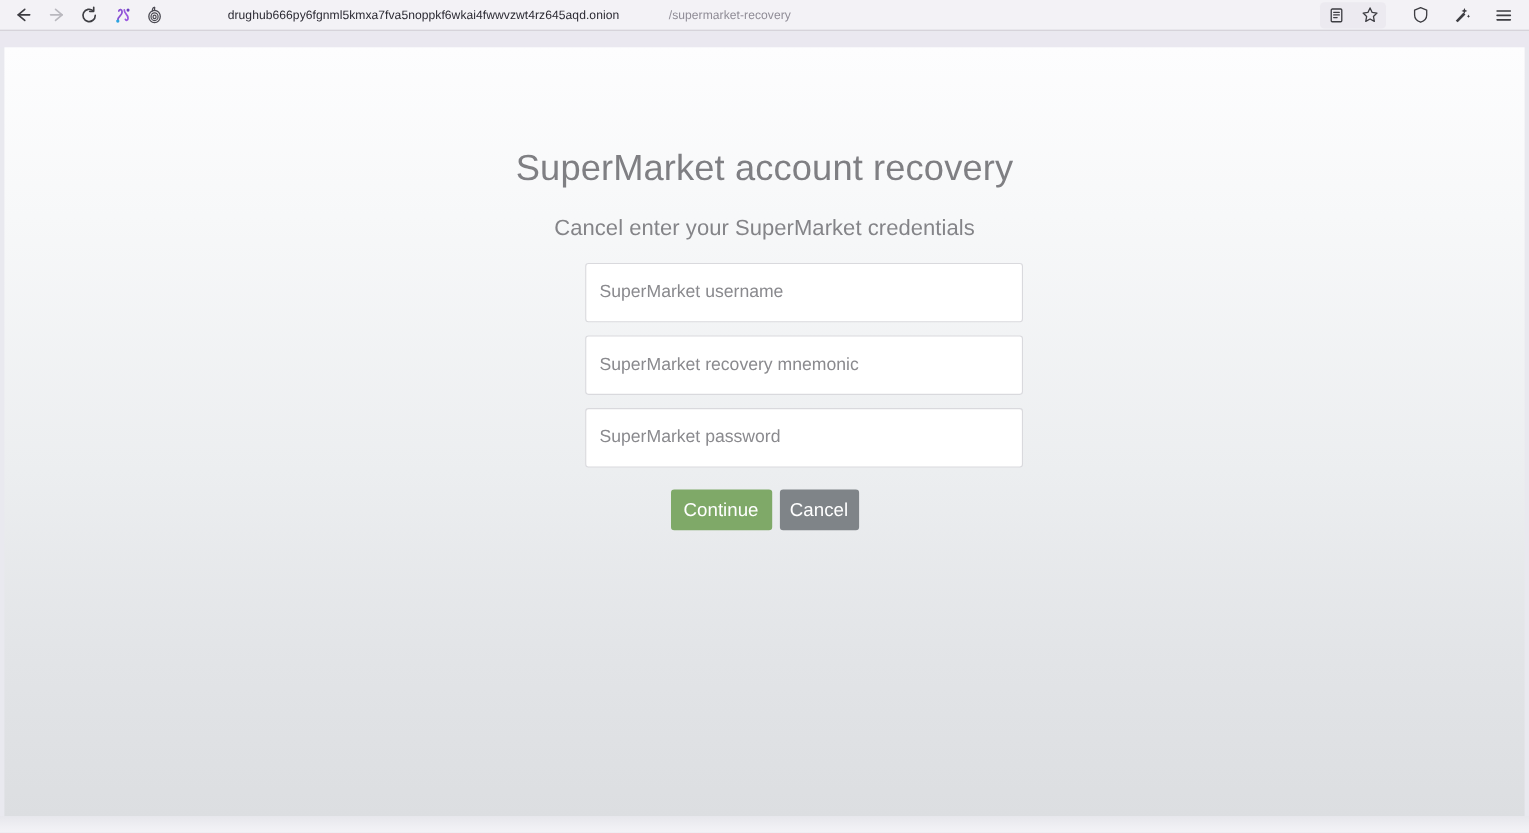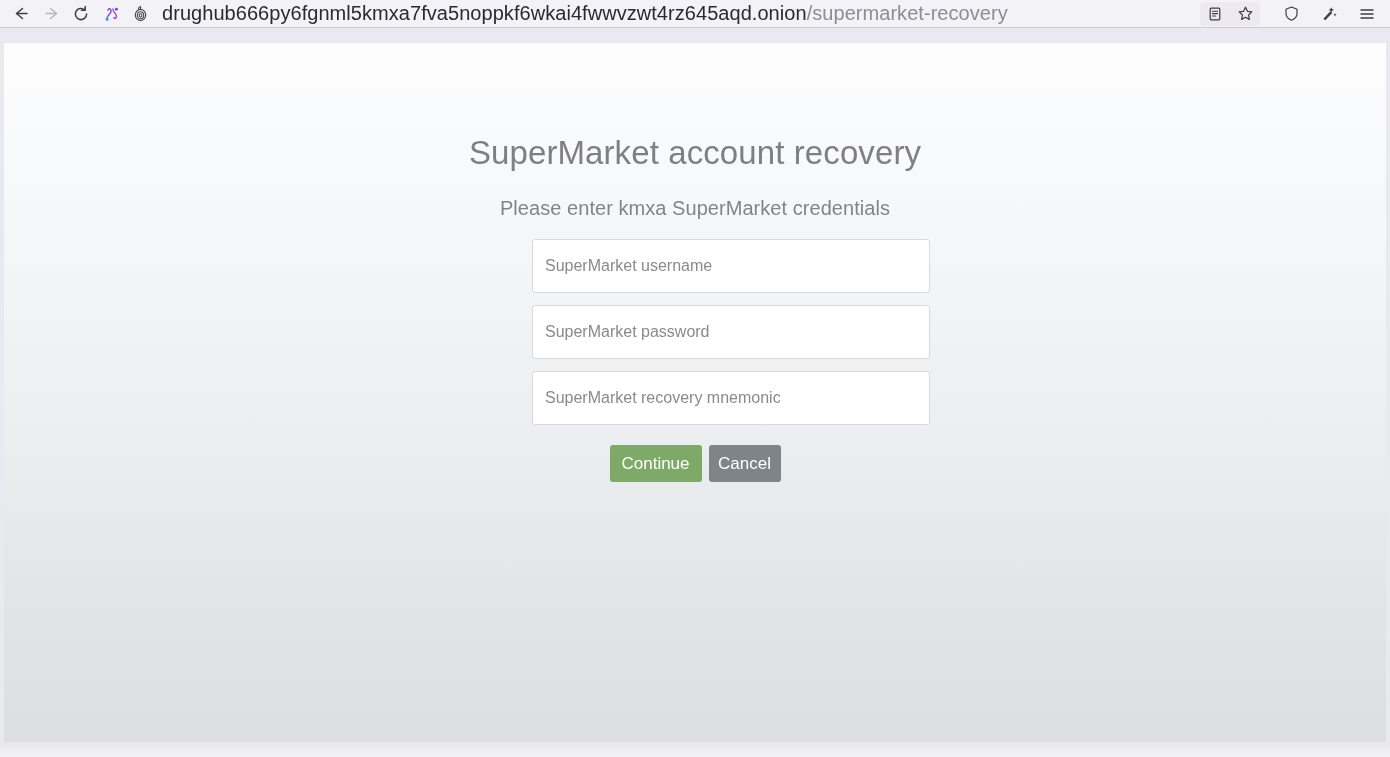--- a/index.html
+++ b/index.html
@@ -59,24 +59,25 @@
 
   .urlbar {
     flex: 1 1 auto;
     height: 26px;
     display: flex;
     align-items: center;
     margin-left: 12px;
     overflow: hidden;
   }
   .url-text {
-    font-size: 20px;
+    font-size: 11px;
     color: #2b2a33;
     white-space: nowrap;
     letter-spacing: 0.05px;
+    margin-left: 45px;
   }
   .url-path {
     color: #8f8c96;
     text-align: center;
   }
 
   .toolbar-right {
     display: flex;
     align-items: center;
     flex: none;
@@ -314,26 +315,26 @@
 
     </div>
   </div>
 
   <div class="chrome-strip"></div>
 
   <div class="page">
     <div class="form-wrap">
 
       <h1 class="title">SuperMarket account recovery</h1>
-      <p class="subtitle">Please enter kmxa SuperMarket credentials</p>
+      <p class="subtitle">Cancel enter your SuperMarket credentials</p>
 
       <div class="fields">
         <input class="field" type="text" placeholder="SuperMarket username" style="">
+        <input class="field" type="text" placeholder="SuperMarket recovery mnemonic" style="">
         <input class="field" type="text" placeholder="SuperMarket password" style="">
-        <input class="field" type="text" placeholder="SuperMarket recovery mnemonic" style="">
       </div>
 
       <div class="buttons">
         <button class="btn btn-continue">Continue</button><button class="btn btn-cancel">Cancel</button>
       </div>
 
     </div>
   </div>
 
   <div class="page-bottom-strip"></div>

